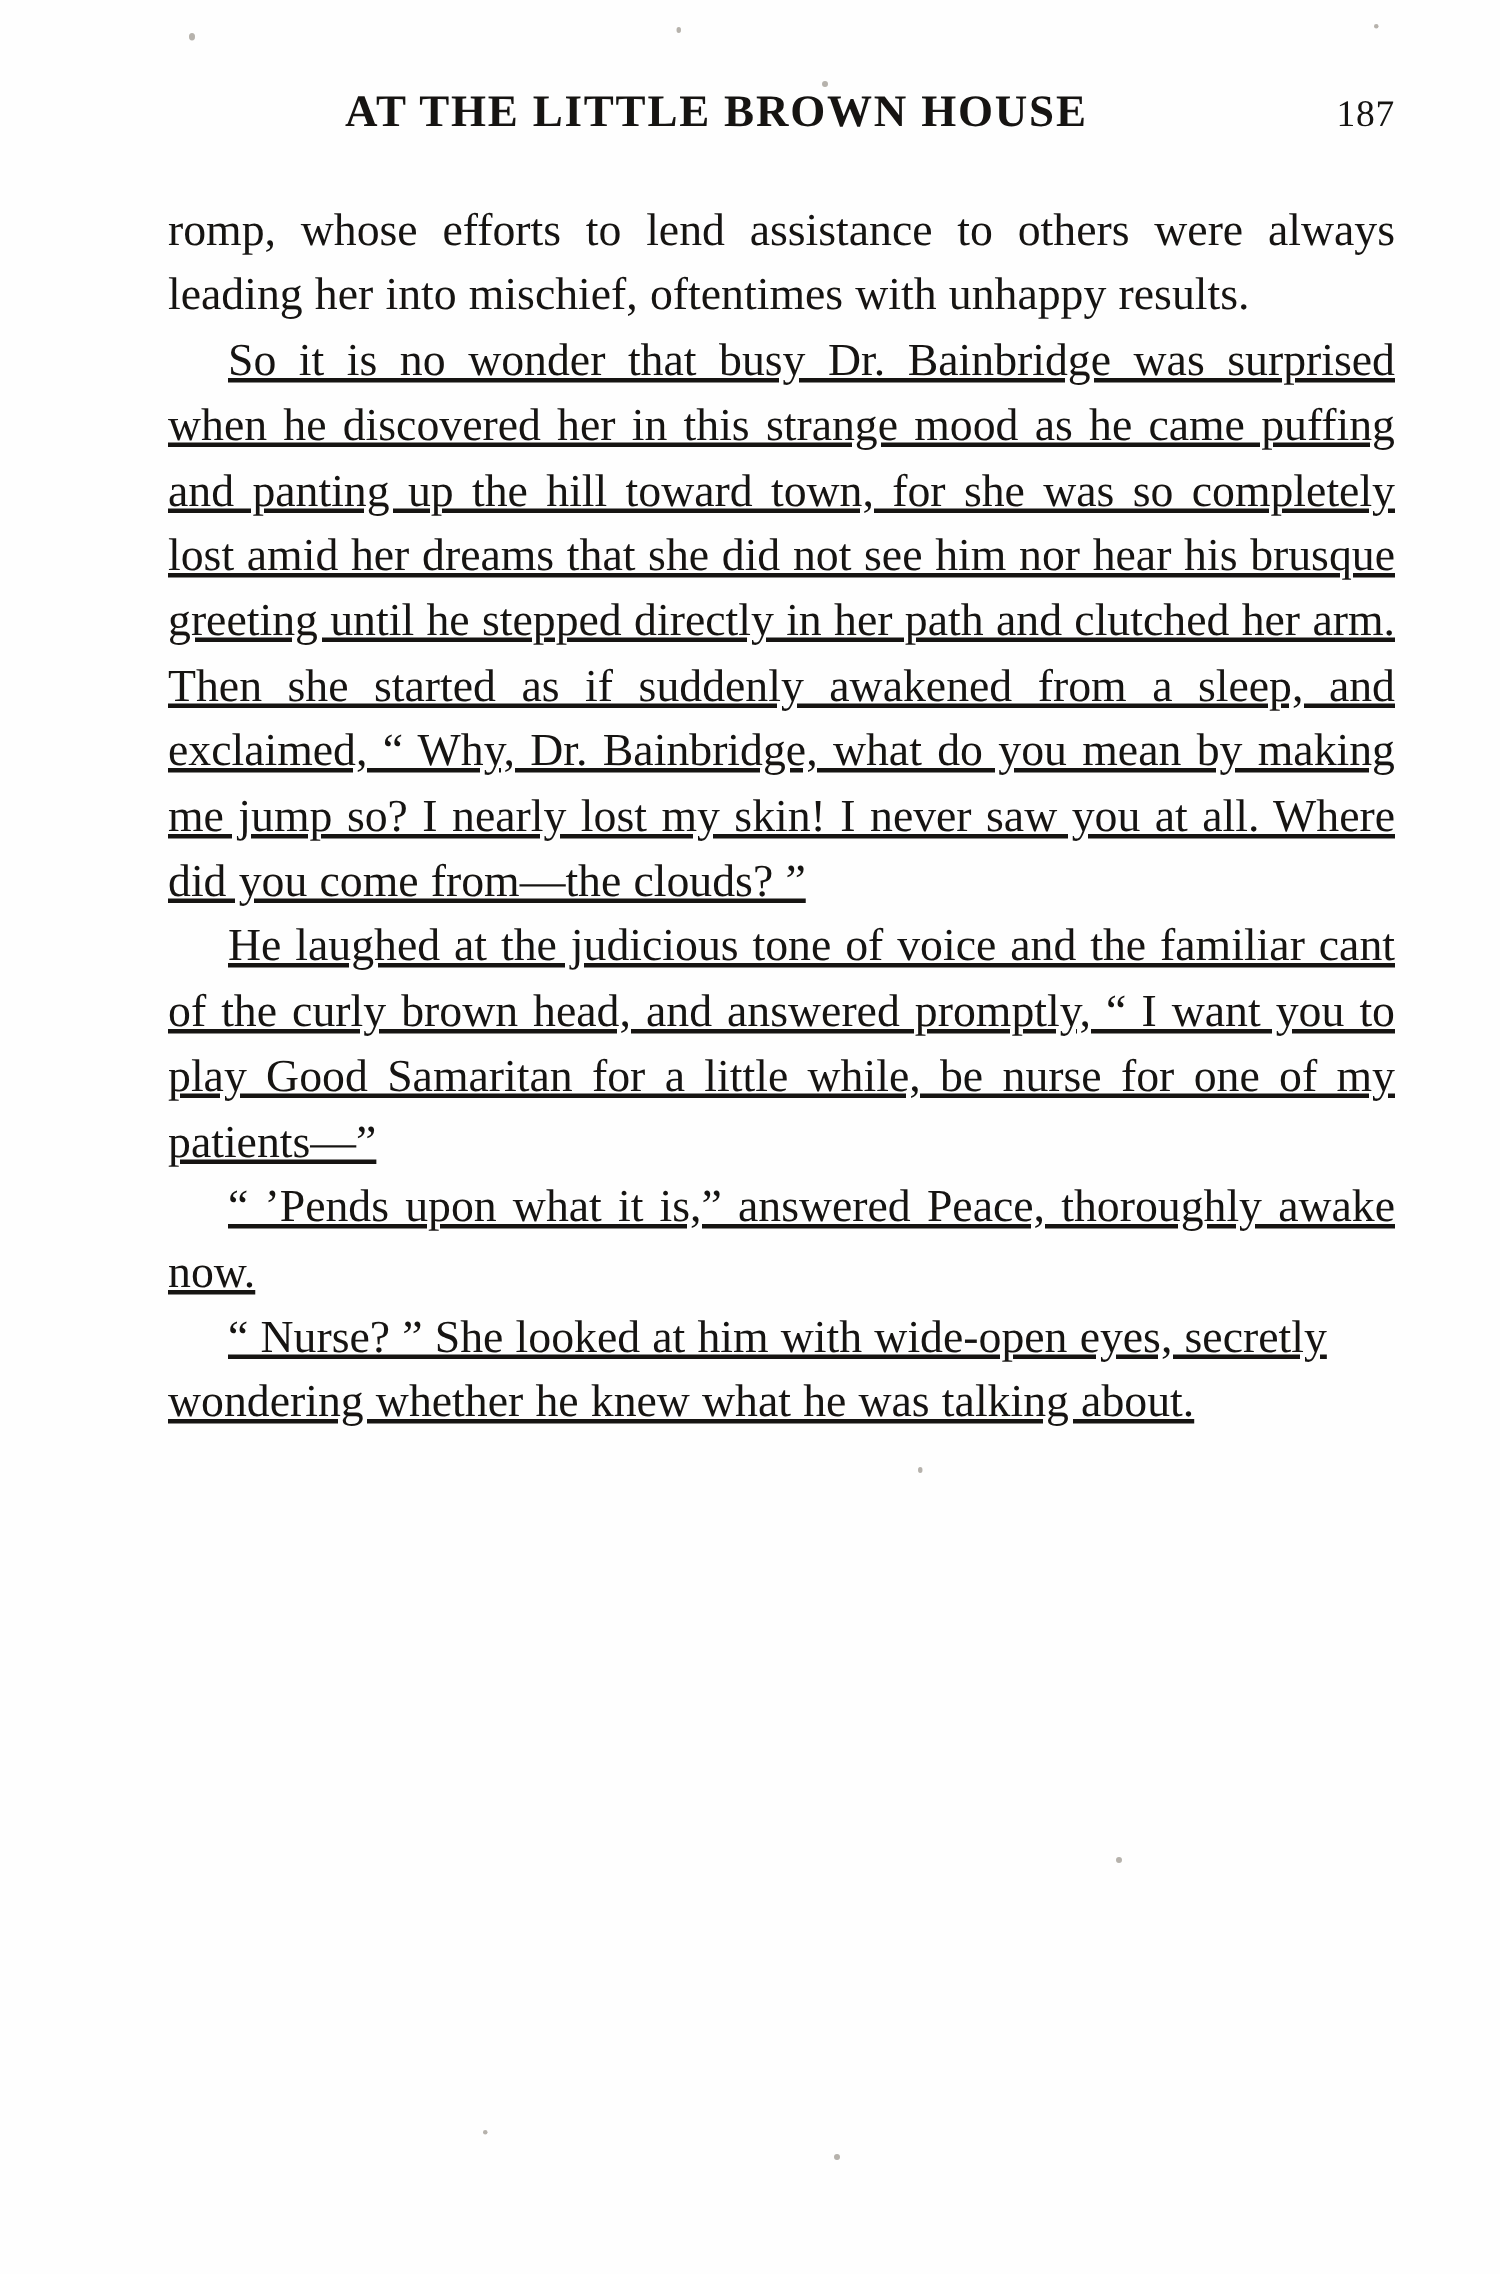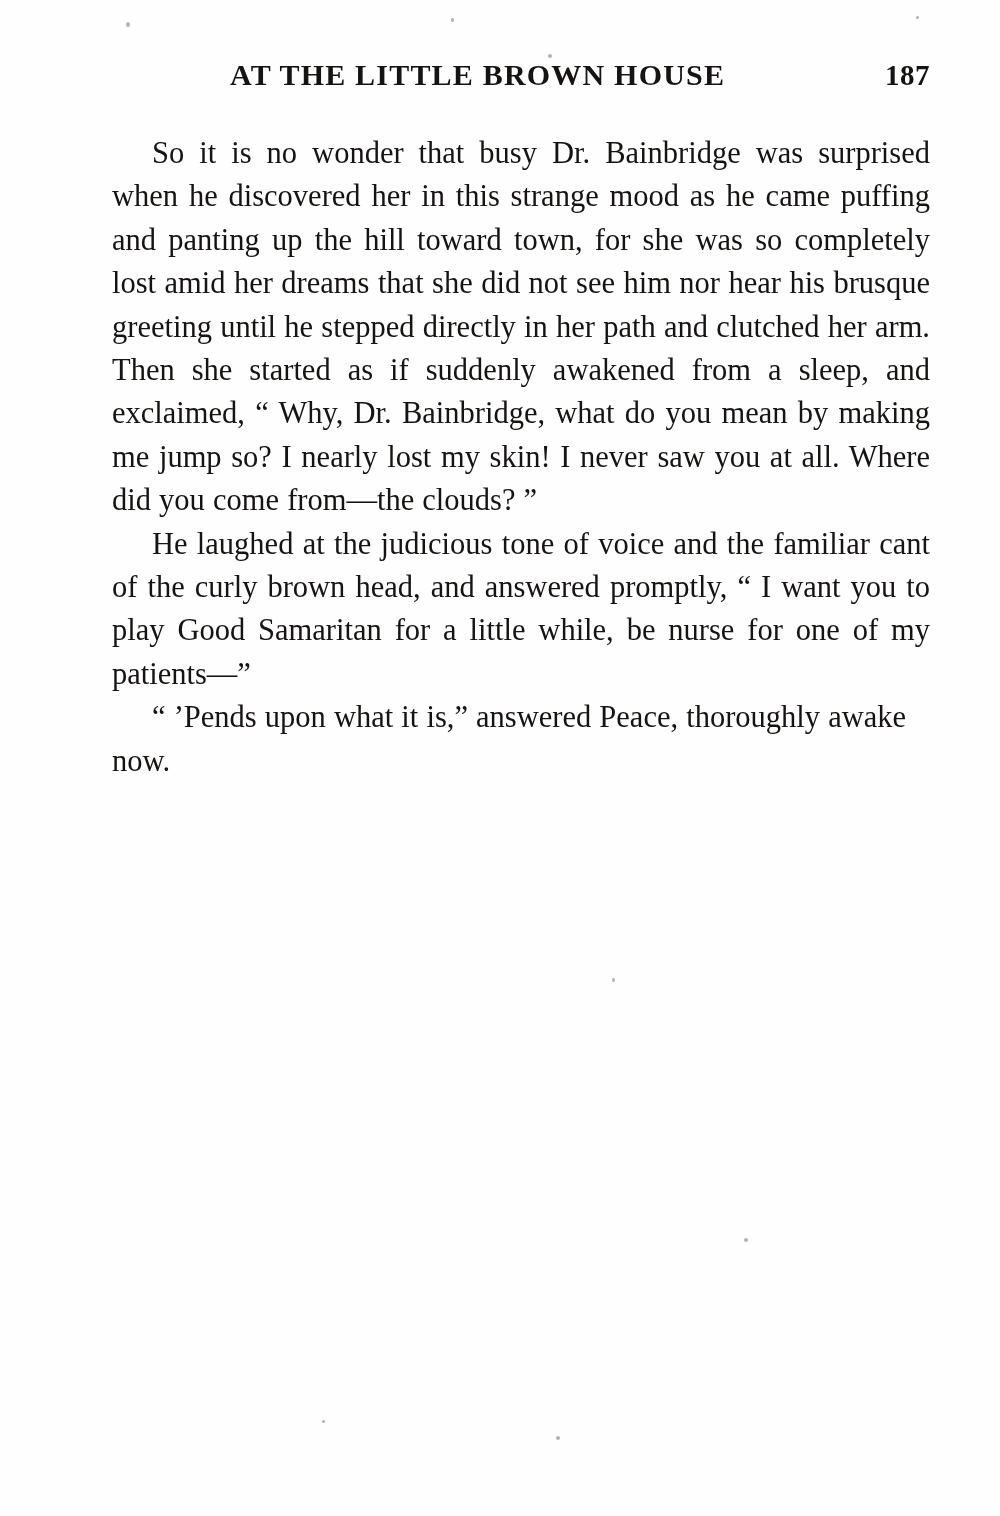--- a/index.html
+++ b/index.html
@@ -40,42 +40,43 @@
     justify-content: space-between;
   }
   .running-title {
     font-size: 30px;
     letter-spacing: 1.2px;
     font-weight: 700;
     white-space: nowrap;
     margin-left: 118px;
   }
   .folio {
-    font-size: 29px;
-    font-weight: 700;
+    font-size: 25px;
+    font-weight: 400;
     letter-spacing: 0.5px;
   }
   .body-block {
     position: absolute;
     top: 132px;
     left: 112px;
     width: 818px;
   }
   p.para {
     margin: 0;
     font-size: 30.5px;
     line-height: 43.4px;
     text-align: justify;
     text-justify: inter-word;
     -webkit-hyphens: none;
     hyphens: none;
     word-spacing: 0.5px;
   }
   p.para.indent {
     text-indent: 40px;
+    text-decoration: underline;
   }
   p.para:last-child {
     text-align: left;
   }
 </style>
 </head>
 <body>
 
 <div class="page">
 
@@ -87,18 +88,20 @@
   <div class="speck" style="left:322px; top:1420px; width:3px; height:3px;"></div>
   <div class="speck" style="left:744px; top:1238px; width:4px; height:4px;"></div>
   <div class="speck" style="left:612px; top:978px; width:3px; height:4px;"></div>
 
   <div class="header">
     <div class="running-title">AT THE LITTLE BROWN HOUSE</div>
     <div class="folio">187</div>
   </div>
 
   <div class="body-block">
+    <p class="para">romp, whose efforts to lend assistance to others were always leading her into mischief, oftentimes with unhappy results.</p>
     <p class="para indent">So it is no wonder that busy Dr. Bainbridge was surprised when he discovered her in this strange mood as he came puffing and panting up the hill toward town, for she was so completely lost amid her dreams that she did not see him nor hear his brusque greeting until he stepped directly in her path and clutched her arm.  Then she started as if suddenly awakened from a sleep, and exclaimed, “ Why, Dr. Bainbridge, what do you mean by making me jump so?  I nearly lost my skin!  I never saw you at all.  Where did you come from—the clouds? ”</p>
     <p class="para indent">He laughed at the judicious tone of voice and the familiar cant of the curly brown head, and answered promptly, “ I want you to play Good Samaritan for a little while, be nurse for one of my patients—”</p>
     <p class="para indent">“ ’Pends upon what it is,” answered Peace, thoroughly awake now.</p>
+    <p class="para indent">“ Nurse? ”  She looked at him with wide-open eyes, secretly wondering whether he knew what he was talking about.</p>
   </div>
 
 </div>
 
 </body></html>

